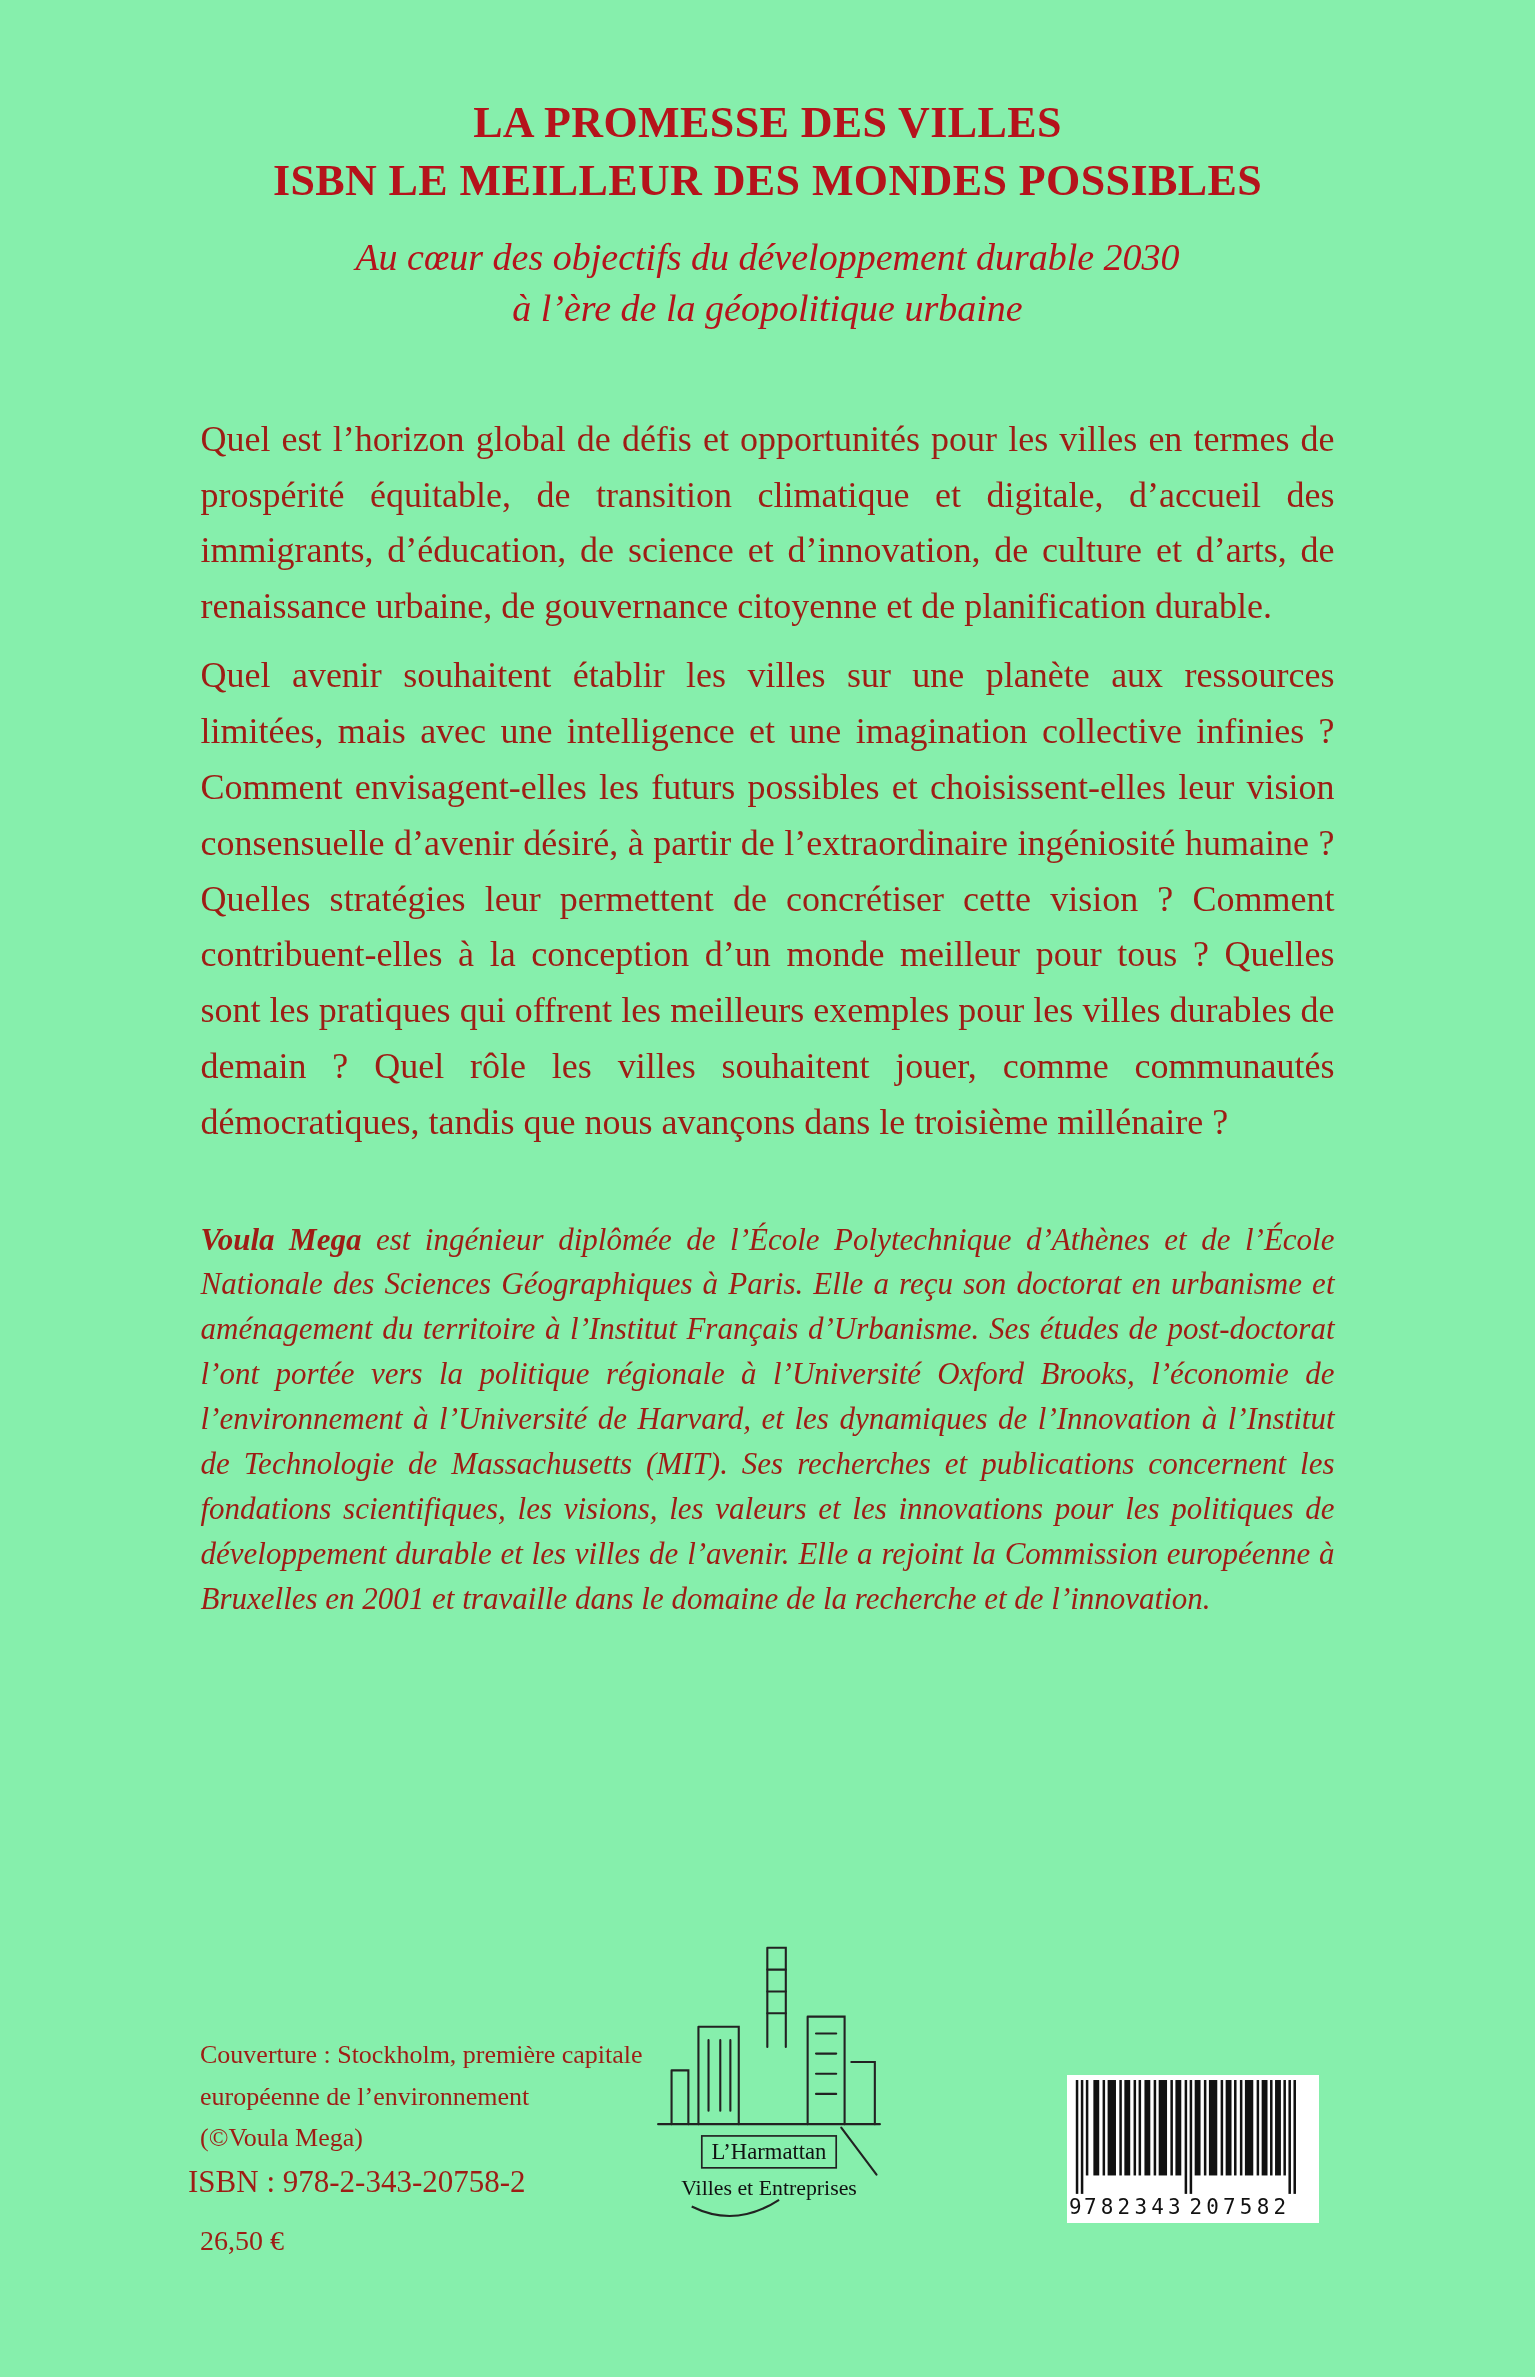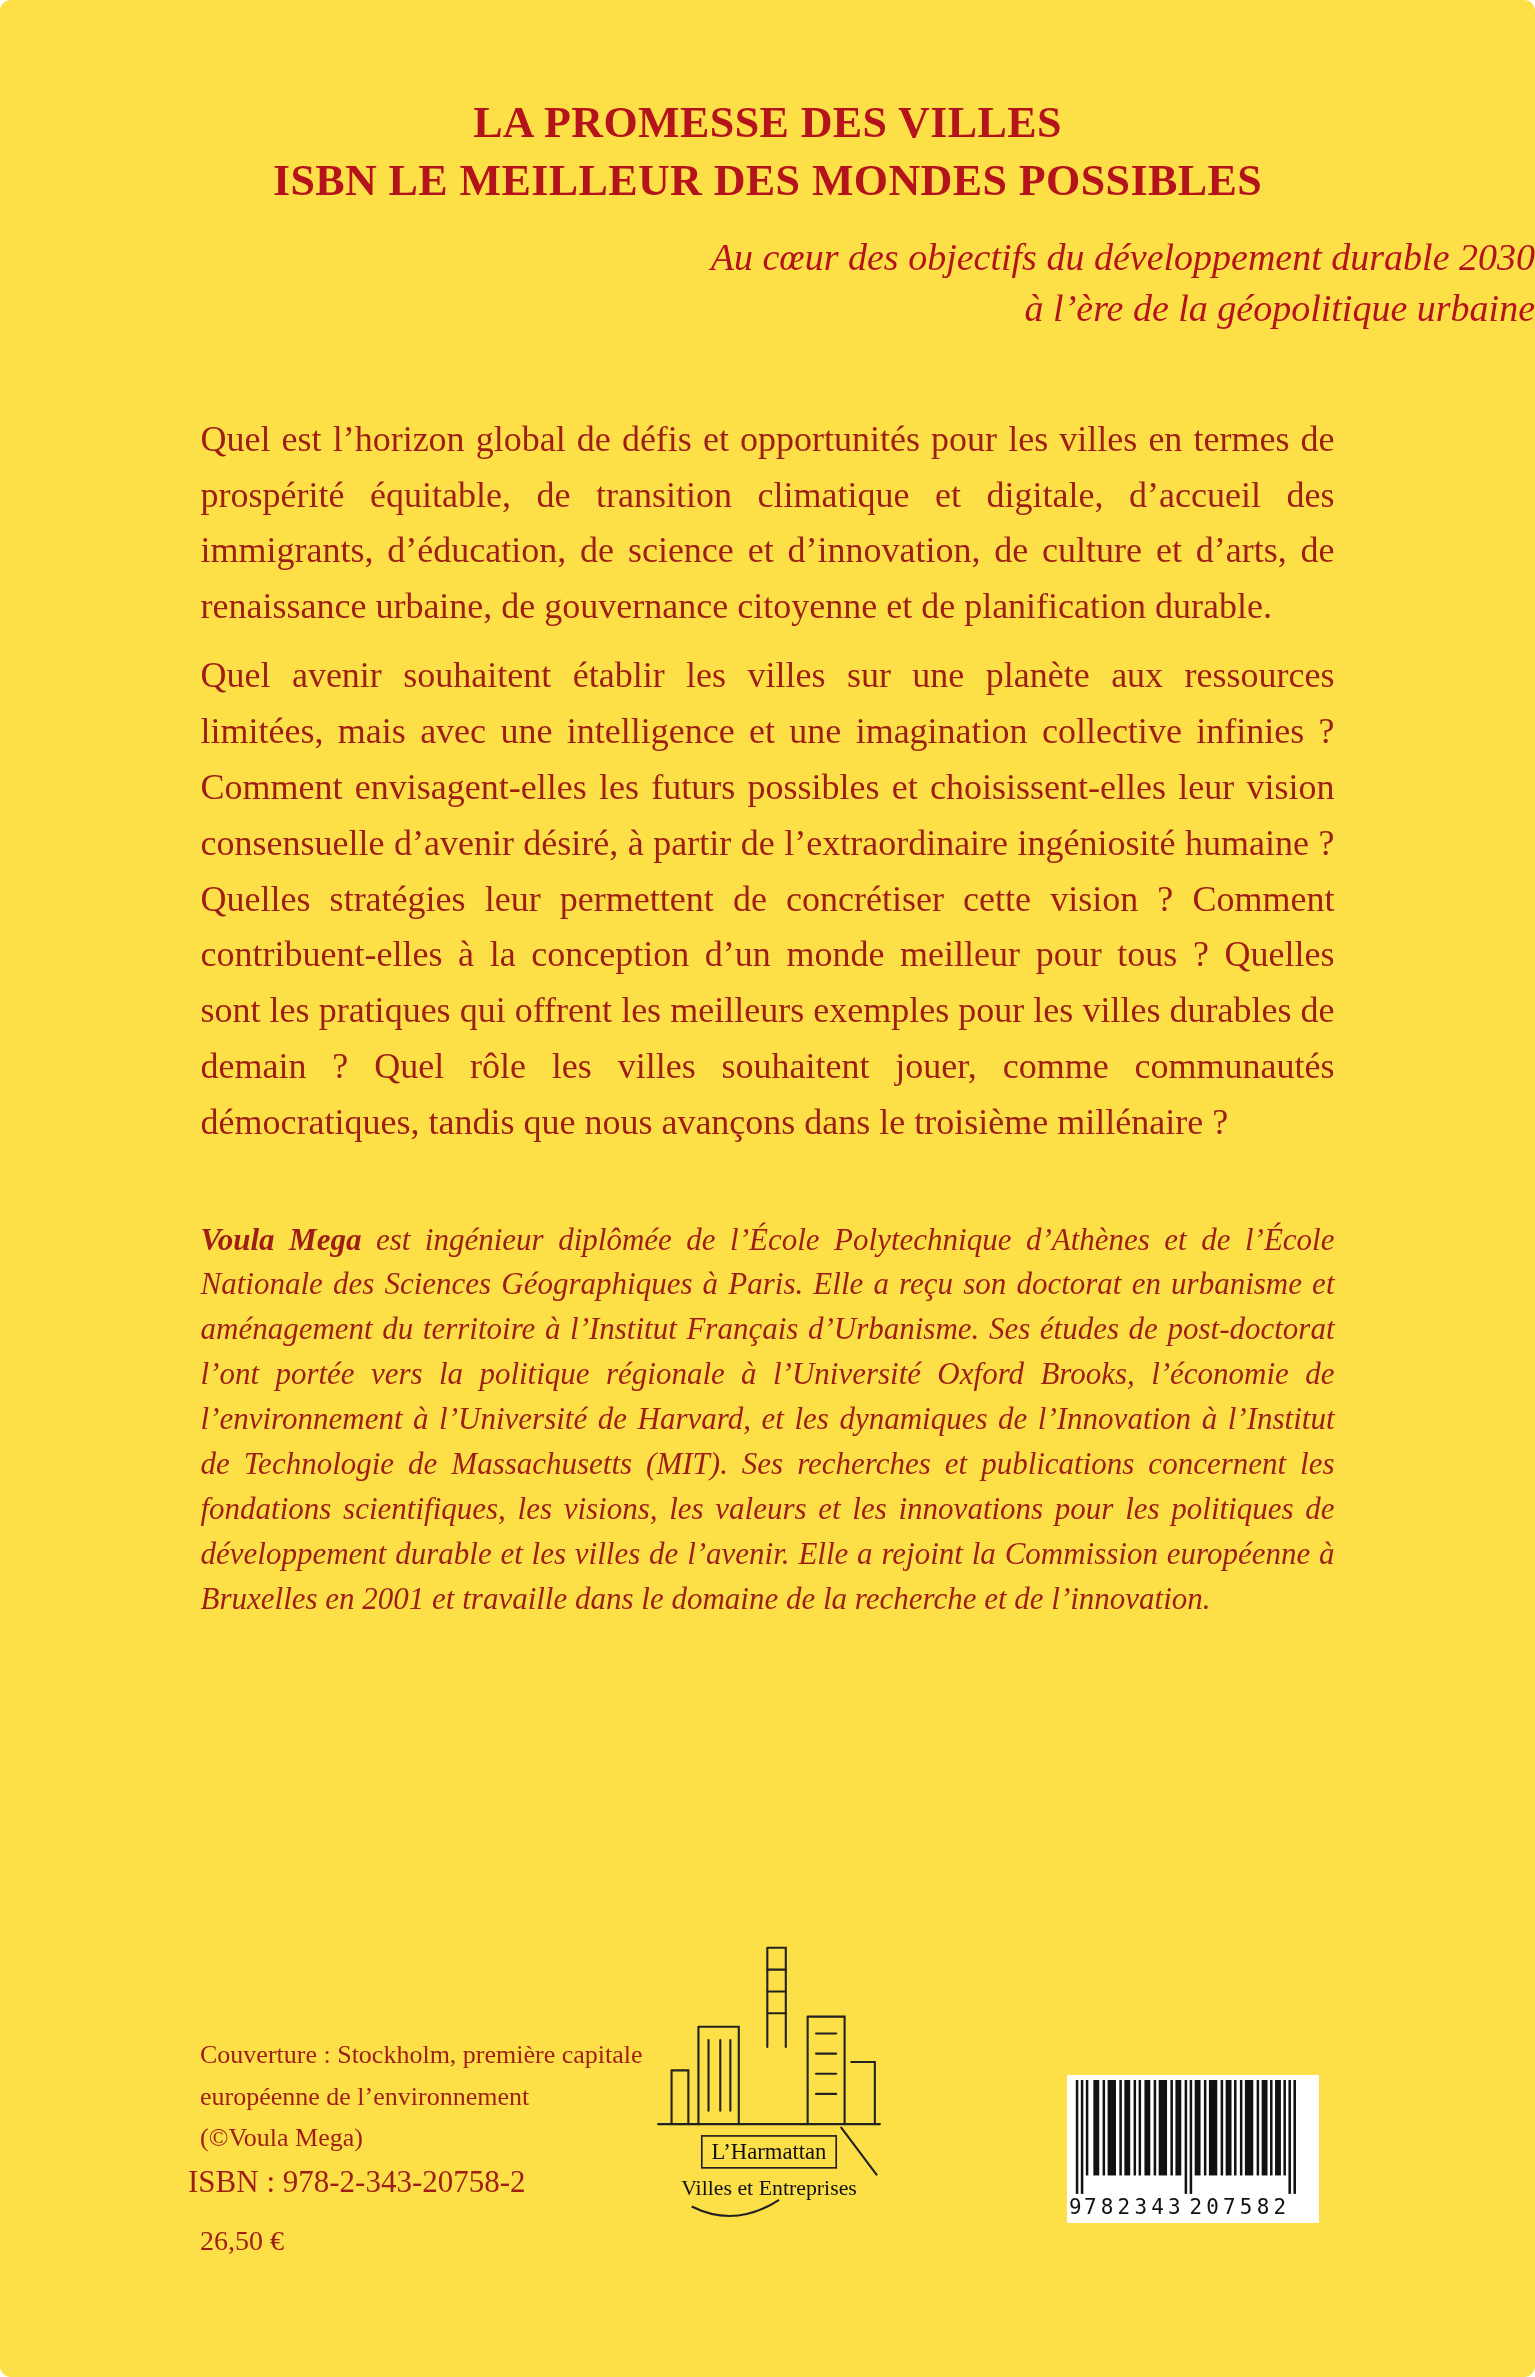--- a/index.html
+++ b/index.html
@@ -3,43 +3,42 @@
 <meta charset="utf-8">
 <style>
   * { box-sizing: border-box; }
   html, body { margin: 0; padding: 0; background: #ffffff; }
 
   .page {
     position: relative;
     width: 1535px;
     height: 2377px;
     margin: 0 auto;
-    background: #fde047;
+    background: #86efac;
     font-family: "Liberation Serif", serif;
     color: var(--body_red, #9e1d15);
     overflow: hidden;
-    border-radius: 11px;
   }
 
   .title-block { padding-top: 94px; }
 
   .title {
     margin: 0;
     text-align: center;
     color: var(--title_red, #b5131b);
     font-size: 44px;
     font-weight: bold;
     line-height: 1.32;
     letter-spacing: 0.4px;
   }
   .title-line { display: block; }
 
   .subtitle {
     margin: 22px 0 0;
-    text-align: right;
+    text-align: center;
     color: var(--title_red, #b5131b);
     font-size: 38px;
     font-weight: normal;
     font-style: italic;
     line-height: 1.35;
   }
   .subtitle-line { display: block; }
 
   .synopsis {
     width: 1134px;

